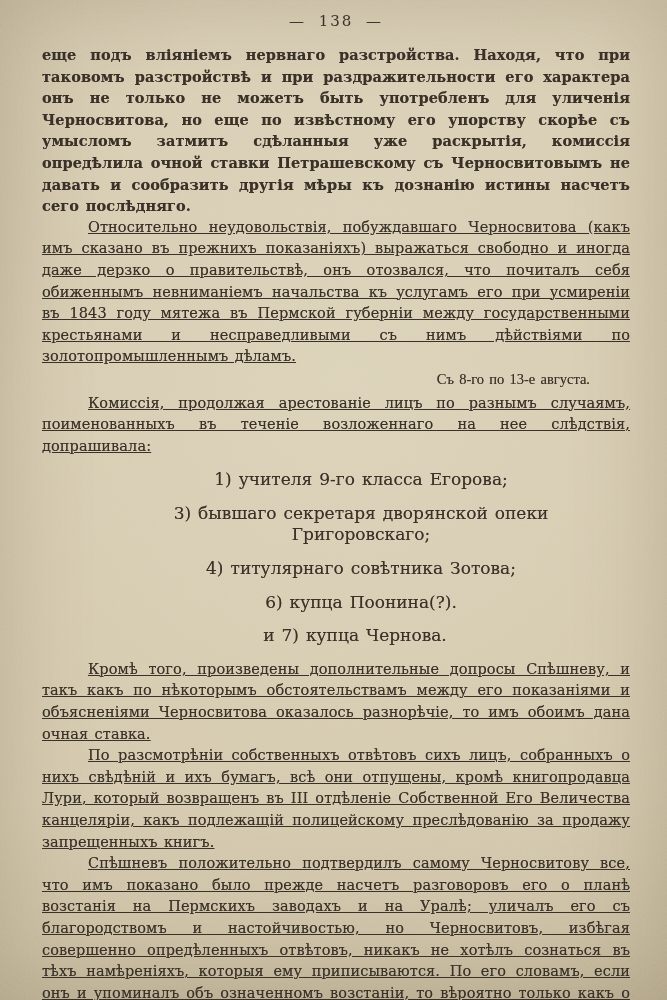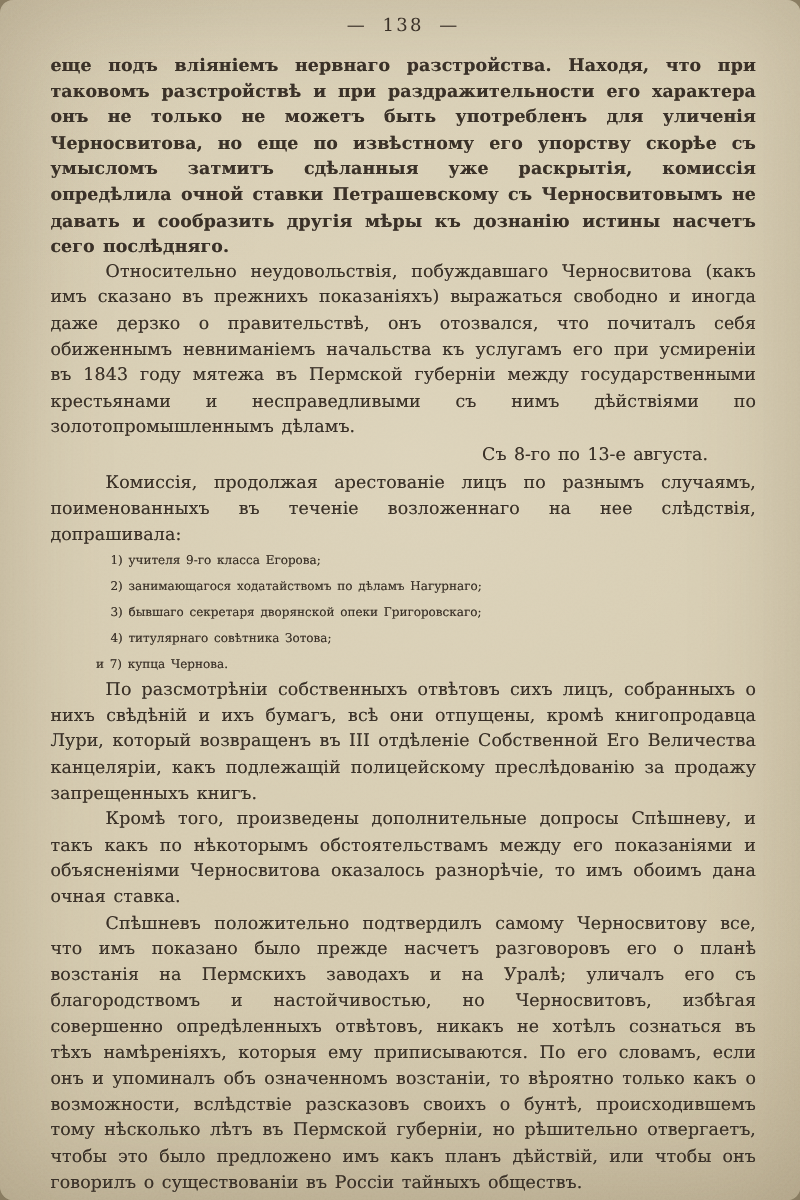--- a/index.html
+++ b/index.html
@@ -14,21 +14,20 @@
     margin: 0 auto;
     overflow: hidden;
     background-color: #d2c7ab;
     background-image:
       radial-gradient(ellipse 130% 90% at 52% 38%, rgba(255,252,240,0.22) 0%, rgba(255,252,240,0.06) 45%, rgba(0,0,0,0.00) 70%),
       linear-gradient(115deg, rgba(120,100,70,0.10) 0%, rgba(0,0,0,0) 18%, rgba(0,0,0,0) 82%, rgba(120,100,70,0.06) 100%),
       linear-gradient(180deg, rgba(255,250,235,0.10) 0%, rgba(0,0,0,0) 25%, rgba(0,0,0,0) 80%, rgba(110,92,62,0.12) 100%);
     box-shadow: inset 0 0 90px rgba(96,80,52,0.28);
     font-family: "DejaVu Serif", "Liberation Serif", serif;
     color: #3a3128;
-    border-radius: 11px;
   }
   .content {
     position: relative;
     z-index: 2;
     padding: 8px 37px 0 42px;
   }
   .pagenum {
     text-align: center;
     font-size: 15px;
     line-height: 22px;
@@ -38,38 +37,39 @@
   }
   p.body {
     margin: 0;
     font-size: 14.5px;
     line-height: 21.6px;
     text-align: justify;
     word-spacing: 1.6px;
     letter-spacing: 0.1px;
     text-shadow: 0 0 0.5px rgba(58,49,40,0.55);
   }
-  p.body.ind { text-indent: 46px; }
+  p.body.ind { text-indent: 46px; text-decoration: underline; }
   p.body.cont { text-indent: 0; font-weight: bold; }
   p.date {
     margin: 1px 0 2px 0;
     font-size: 14.5px;
     line-height: 21.6px;
     text-align: right;
     padding-right: 40px;
     word-spacing: 1.6px;
     text-shadow: 0 0 0.5px rgba(58,49,40,0.55);
+    font-family: Liberation Serif, serif;
   }
   p.gap { margin-top: 0; }
   .interrogated { margin: 0; }
   .list-item {
-    margin: 0;
-    font-size: 10px;
+    margin: 12px;
+    font-size: 17px;
     line-height: 21.6px;
-    text-align: left;
+    text-align: center;
     padding-left: 50px;
     word-spacing: 1.6px;
     text-shadow: 0 0 0.5px rgba(58,49,40,0.55);
   }
   .list-item.last { padding-left: 38px; }
   .texture {
     position: absolute;
     inset: 0;
     z-index: 1;
     width: 100%;
@@ -101,26 +101,26 @@
     <p class="body cont">еще подъ вліяніемъ нервнаго разстройства. Находя, что при таковомъ разстройствѣ и при раздражительности его характера онъ не только не можетъ быть употребленъ для уличенія Черносвитова, но еще по извѣстному его упорству скорѣе съ умысломъ затмитъ сдѣланныя уже раскрытія, комиссія опредѣлила очной ставки Петрашевскому съ Черносвитовымъ не давать и сообразить другія мѣры къ дознанію истины насчетъ сего послѣдняго.</p>
 
     <p class="body ind">Относительно неудовольствія, побуждавшаго Черносвитова (какъ имъ сказано въ прежнихъ показаніяхъ) выражаться свободно и иногда даже дерзко о правительствѣ, онъ отозвался, что почиталъ себя обиженнымъ невниманіемъ начальства къ услугамъ его при усмиреніи въ 1843 году мятежа въ Пермской губерніи между государственными крестьянами и несправедливыми съ нимъ дѣйствіями по золотопромышленнымъ дѣламъ.</p>
 
     <p class="date">Съ 8-го по 13-е августа.</p>
 
     <p class="body ind gap">Комиссія, продолжая арестованіе лицъ по разнымъ случаямъ, поименованныхъ въ теченіе возложеннаго на нее слѣдствія, допрашивала:</p>
 
     <div class="interrogated">
       <p class="list-item">1) учителя 9-го класса Егорова;</p>
-      <p class="list-item">2) занимающагося ходатайствомъ по дѣламъ Нагурнаго;</p>
       <p class="list-item">3) бывшаго секретаря дворянской опеки Григоровскаго;</p>
       <p class="list-item">4) титулярнаго совѣтника Зотова;</p>
+      <p class="list-item">6) купца Поонина(?).</p>
       <p class="list-item last">и 7) купца Чернова.</p>
     </div>
 
+    <p class="body ind">Кромѣ того, произведены дополнительные допросы Спѣшневу, и такъ какъ по нѣкоторымъ обстоятельствамъ между его показаніями и объясненіями Черносвитова оказалось разнорѣчіе, то имъ обоимъ дана очная ставка.</p>
+
     <p class="body ind">По разсмотрѣніи собственныхъ отвѣтовъ сихъ лицъ, собранныхъ о нихъ свѣдѣній и ихъ бумагъ, всѣ они отпущены, кромѣ книгопродавца Лури, который возвращенъ въ III отдѣленіе Собственной Его Величества канцеляріи, какъ подлежащій полицейскому преслѣдованію за продажу запрещенныхъ книгъ.</p>
-
-    <p class="body ind">Кромѣ того, произведены дополнительные допросы Спѣшневу, и такъ какъ по нѣкоторымъ обстоятельствамъ между его показаніями и объясненіями Черносвитова оказалось разнорѣчіе, то имъ обоимъ дана очная ставка.</p>
 
     <p class="body ind">Спѣшневъ положительно подтвердилъ самому Черносвитову все, что имъ показано было прежде насчетъ разговоровъ его о планѣ возстанія на Пермскихъ заводахъ и на Уралѣ; уличалъ его съ благородствомъ и настойчивостью, но Черносвитовъ, избѣгая совершенно опредѣленныхъ отвѣтовъ, никакъ не хотѣлъ сознаться въ тѣхъ намѣреніяхъ, которыя ему приписываются. По его словамъ, если онъ и упоминалъ объ означенномъ возстаніи, то вѣроятно только какъ о возможности, вслѣдствіе разсказовъ своихъ о бунтѣ, происходившемъ тому нѣсколько лѣтъ въ Пермской губерніи, но рѣшительно отвергаетъ, чтобы это было предложено имъ какъ планъ дѣйствій, или чтобы онъ говорилъ о существованіи въ Россіи тайныхъ обществъ.</p>
 
   </div>
 </div>
 
 </body></html>

